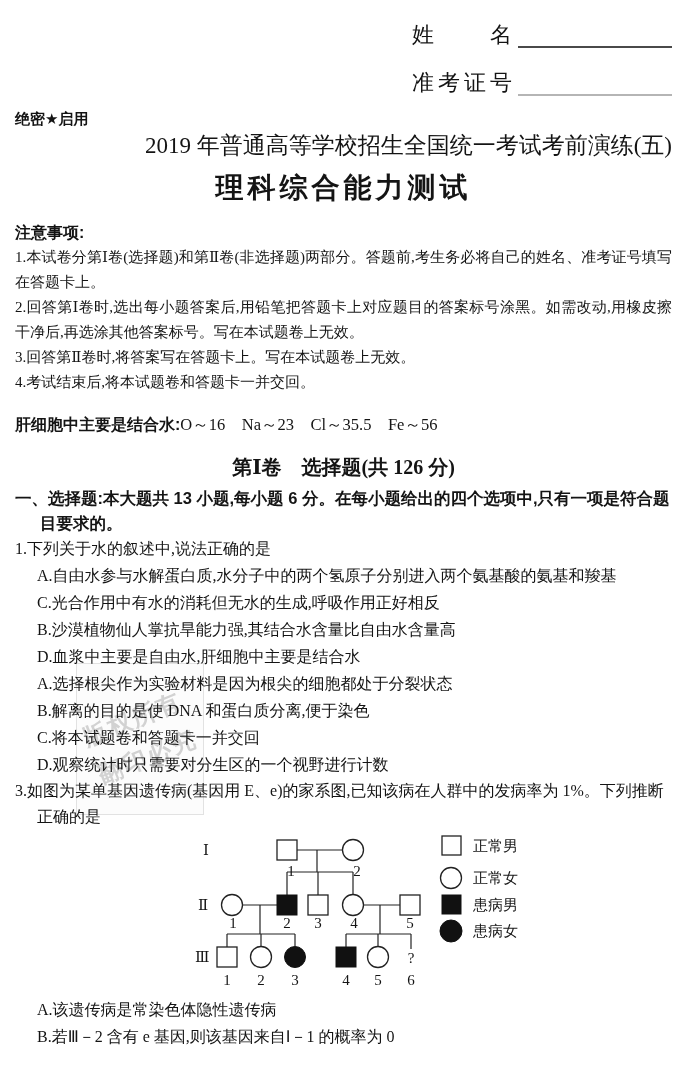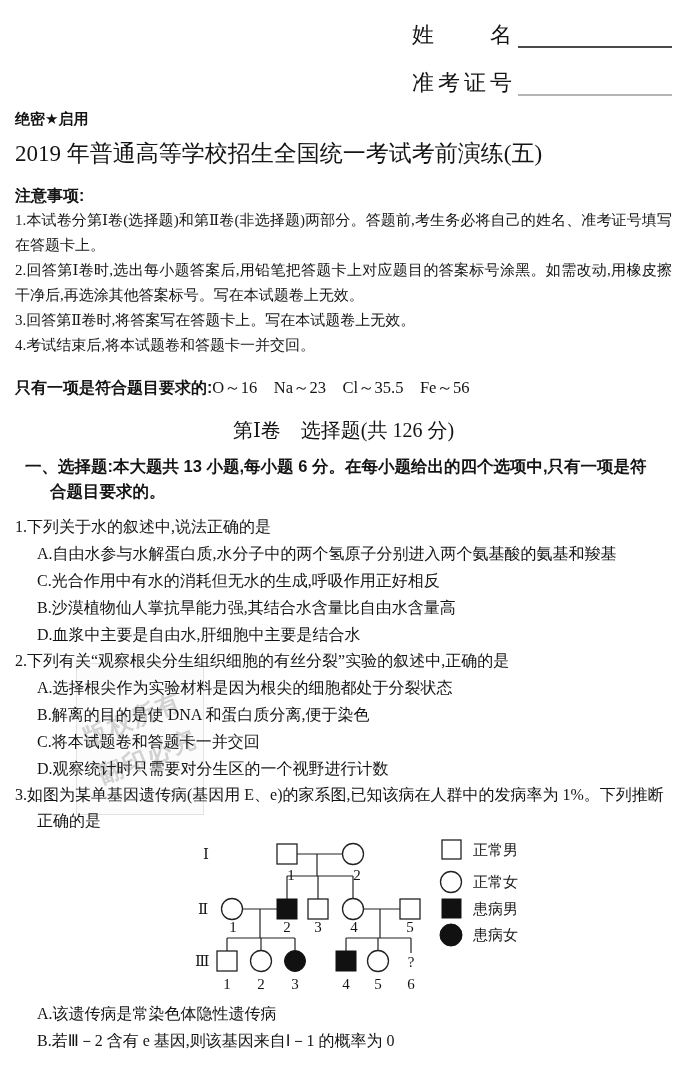--- a/index.html
+++ b/index.html
@@ -18,35 +18,35 @@
   .field-label {
     display:inline-block; width:100px; font-size:22px; line-height:1.25;
     text-align:justify; text-align-last:justify;margin-top:43px;
   }
   .field-line { flex:1; margin-left:6px; height:32px; }
   .line-dark  { border-bottom:2px solid #4a4a4a; }
   .line-gray  { border-bottom:2px solid #b5b5b5; }
 
   .secrecy { font-family:"Liberation Sans","DejaVu Sans",sans-serif; font-weight:bold;
              font-size:15px; margin-top:2px; }
-  .title-main { text-align:left; font-size:23px; margin-top:10px; line-height:30px; }
+  .title-main { text-align:right; font-size:23px; margin-top:2px; line-height:30px; }
   .title-sub  { text-align:center; font-size:28px; font-weight:bold; letter-spacing:4px;
                 font-family:"Liberation Sans","DejaVu Sans",sans-serif; margin-top:9px; line-height:36px; }
 
   .notice-h { font-family:"Liberation Sans","DejaVu Sans",sans-serif; font-weight:bold;
               font-size:16px; margin-top:15px; line-height:24px; }
   .notice-item { margin:0; font-size:15px; line-height:25px; text-align:justify; }
   .masses { font-size:16.5px; line-height:25px; }
   .masses .lbl { font-family:"Liberation Sans","DejaVu Sans",sans-serif; font-weight:bold; font-size:16px; }
 
-  .section-head { text-align:center; font-size:20px; font-weight:normal;
+  .section-head { text-align:center; font-size:20px; font-weight:bold;
                   margin:12px 0 5px; line-height:28px; }
 
   .intro { font-family:"Liberation Sans","DejaVu Sans",sans-serif; font-weight:bold;
-           font-size:16.5px; line-height:25px; padding-left:25px; text-indent:-25px; margin:10px; }
+           font-size:16.5px; line-height:25px; padding-left:25px; text-indent:-25px; margin:0; }
 
   .q { font-size:16px;font-family:Liberation Serif, serif; }
   .q-stem { margin:0; line-height:26px; padding-left:22px; text-indent:-22px; }
   .q-opt  { margin:0; line-height:27px; padding-left:22px; }
 
   .pedigree-wrap { position:relative; height:164px; margin-top:2px; }
   .pedigree { position:absolute; left:170px; top:0; }
   .svgtext { font-family:"Liberation Serif","DejaVu Serif",serif; font-size:15px; fill:#141414; }
 
   
@@ -80,42 +80,42 @@
       </div>
       <div class="field-row">
         <span class="field-label">准考证号</span>
         <span class="field-line line-gray"></span>
       </div>
     </div>
 
     <div class="secrecy">绝密★启用</div>
 
     <div class="title-main">2019 年普通高等学校招生全国统一考试考前演练(五)</div>
+    <div class="title-sub">理科综合能力测试</div>
 
     <div class="notice-h">注意事项:</div>
     <p class="notice-item">1.本试卷分第Ⅰ卷(选择题)和第Ⅱ卷(非选择题)两部分。答题前,考生务必将自己的姓名、准考证号填写在答题卡上。</p>
     <p class="notice-item">2.回答第Ⅰ卷时,选出每小题答案后,用铅笔把答题卡上对应题目的答案标号涂黑。如需改动,用橡皮擦干净后,再选涂其他答案标号。写在本试题卷上无效。</p>
     <p class="notice-item">3.回答第Ⅱ卷时,将答案写在答题卡上。写在本试题卷上无效。</p>
     <p class="notice-item">4.考试结束后,将本试题卷和答题卡一并交回。</p>
-    <p class="masses"><span class="lbl">只有一项是符合题目要求的:</span><span>O～16　Na～23　Cl～35.5　Fe～56</span></p>
+    <p class="masses"><span class="lbl">肝细胞中主要是结合水:</span><span>O～16　Na～23　Cl～35.5　Fe～56</span></p>
 
     <div class="section-head">第Ⅰ卷　选择题(共 126 分)</div>
 
     <p class="intro">一、选择题:本大题共 13 小题,每小题 6 分。在每小题给出的四个选项中,只有一项是符合题目要求的。</p>
 
     <div class="q">
       <p class="q-stem">1.下列关于水的叙述中,说法正确的是</p>
       <p class="q-opt">A.自由水参与水解蛋白质,水分子中的两个氢原子分别进入两个氨基酸的氨基和羧基</p>
       <p class="q-opt">C.光合作用中有水的消耗但无水的生成,呼吸作用正好相反</p>
       <p class="q-opt">B.沙漠植物仙人掌抗旱能力强,其结合水含量比自由水含量高</p>
       <p class="q-opt">D.血浆中主要是自由水,肝细胞中主要是结合水</p>
     </div>
 
     <div class="q">
-      <p class="q-stem">2.下列有关“观察根尖分生组织细胞的有丝分裂”实验的叙述中,正确的是</p>
       <p class="q-opt">A.选择根尖作为实验材料是因为根尖的细胞都处于分裂状态</p>
       <p class="q-opt">B.解离的目的是使 DNA 和蛋白质分离,便于染色</p>
       <p class="q-opt">C.将本试题卷和答题卡一并交回</p>
       <p class="q-opt">D.观察统计时只需要对分生区的一个视野进行计数</p>
     </div>
 
     <div class="q">
       <p class="q-stem">3.如图为某单基因遗传病(基因用 E、e)的家系图,已知该病在人群中的发病率为 1%。下列推断正确的是</p>
     </div>
 

